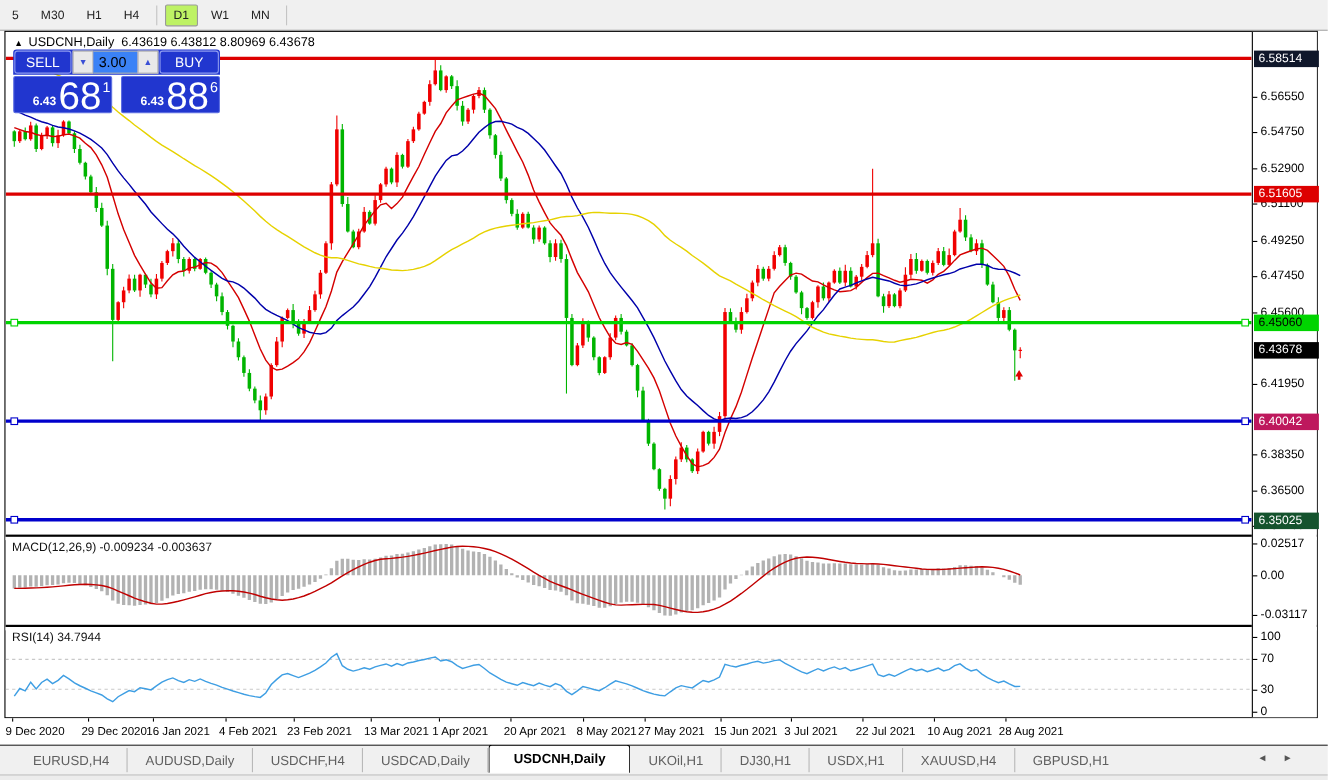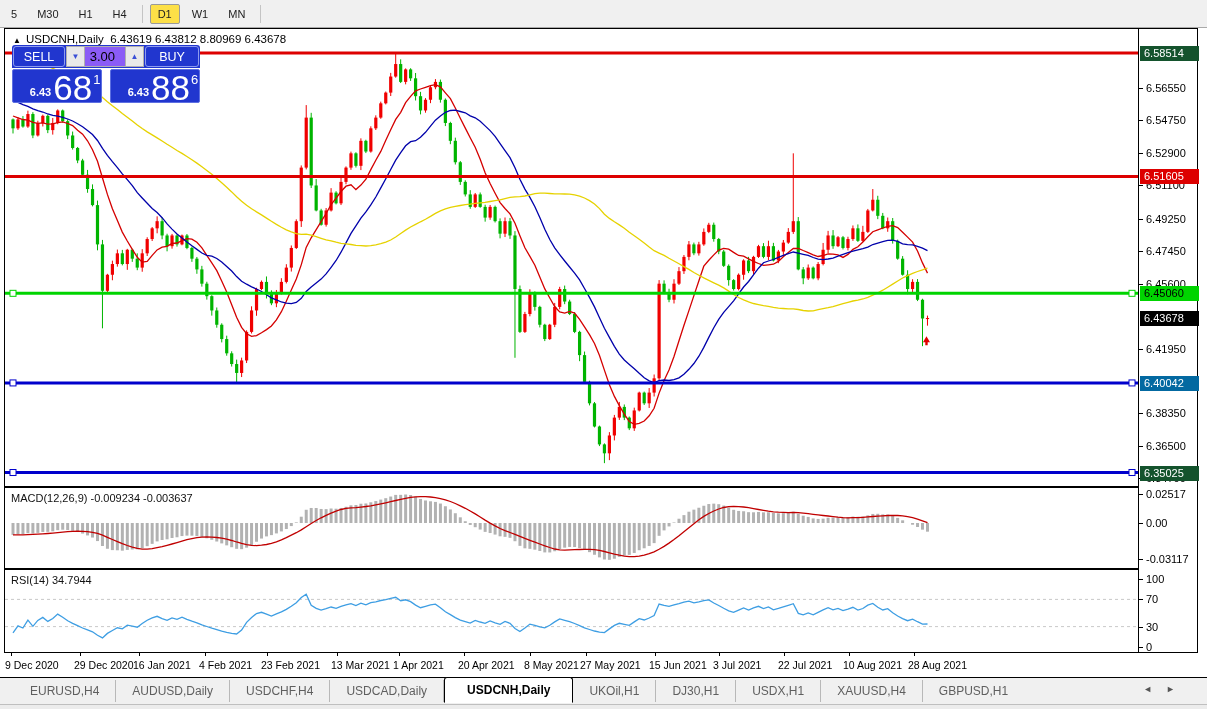--- a/index.html
+++ b/index.html
@@ -1,21 +1,21 @@
 <!DOCTYPE html>
 <html><head>
 <meta charset="utf-8">
 <style>
   html,body{margin:0;padding:0;background:#fff;width:1207px;height:709px;overflow:hidden;
     font-family:"Liberation Sans","DejaVu Sans",sans-serif;-webkit-font-smoothing:antialiased;}
   
   #toolbar{position:absolute;left:0;top:0;width:1207px;height:27px;background:#f0f0f0;
     border-bottom:1px solid #a9a9a9;display:flex;align-items:center;font-size:11px;color:#222;}
   .tf-btn{padding:3px 7px;margin:0 2px;cursor:default;border:1px solid transparent;}
-  .tf-btn.active{background:#fde047;border:1px solid #9a9a9a;border-radius:2px;}
+  .tf-btn.active{background:#bef264;border:1px solid #9a9a9a;border-radius:2px;}
   .tb-sep{width:1px;height:18px;background:#c4c4c4;margin:0 5px;}
   
   #chart-frame{position:absolute;left:4px;top:28px;width:1192px;height:623px;border:1px solid #000;background:#fff;}
   #main-panel{position:absolute;left:0;top:0;width:1133px;height:457px;overflow:hidden;}
   #macd-panel{position:absolute;left:0;top:460px;width:1133px;height:79px;overflow:hidden;}
   #rsi-panel{position:absolute;left:0;top:542px;width:1133px;height:81px;overflow:hidden;}
   .sep{position:absolute;left:0;width:1192px;height:3px;background:#fff;border-top:2px solid #000;}
   #sep1{top:457px;} #sep2{top:539px;}
   #axis-col{position:absolute;left:1133px;top:0;width:58px;height:623px;border-left:1px solid #000;background:#fff;}
   .ax-label{position:absolute;left:7px;font-size:11px;color:#000;height:13px;line-height:13px;white-space:nowrap;}
@@ -27,21 +27,21 @@
   #chart-title .tri{font-size:8px;margin-right:5px;}
   
   #trade-widget{position:absolute;left:7px;top:16px;width:188px;}
   #tw-row1{display:flex;height:23px;background:#2136cf;border-radius:3px 3px 0 0;align-items:stretch;}
   .tw-btn{color:#fff;font-size:12.5px;display:flex;align-items:center;justify-content:center;
     border:1px solid #8d9bef;border-radius:3px;margin:1px;background:#2136cf;}
   #tw-sell{width:50px;} #tw-buy{width:52px;}
   .spin{width:17px;background:#e9e9e9;border:1px solid #b0b0b0;color:#3a4fd6;font-size:8px;
     display:flex;align-items:center;justify-content:center;margin:1px 0;}
   #tw-vol{flex:1;border:1px solid #b0b0b0;border-left:none;border-right:none;margin:1px 0;
-    font-size:13px;text-align:right;padding-right:10px;outline:none;min-width:20px;background:#8b5cf6;}
+    font-size:13px;text-align:right;padding-right:10px;outline:none;min-width:20px;background:#3b82f6;}
   #tw-row2{display:flex;margin-top:1px;}
   .bigbox{width:103px;height:32px;background:#2136cf;border:1px solid #5d6fe2;border-radius:2px;
     color:#fff;display:flex;align-items:flex-end;justify-content:center;overflow:hidden;}
   .bigbox .pre{font-size:11px;font-weight:bold;margin:0 2px 4px 16px;}
   .bigbox .big{font-size:35px;line-height:28px;font-weight:400;}
   .bigbox .sup{font-size:13px;margin:2px 0 0 1px;align-self:flex-start;}
   #bb-gap{width:9px;}
   
   #date-axis{position:absolute;left:0px;top:653px;width:1207px;height:24px;background:#fff;}
   .d-label{position:absolute;top:6px;font-size:10.5px;color:#000;white-space:nowrap;}
@@ -732,25 +732,25 @@
       <div class="ax-tick" style="top: 530px;"></div>
       <div class="ax-label" style="top: 524px;">-0.03117</div>
       <div class="ax-tick" style="top: 550px;"></div>
       <div class="ax-label" style="top: 544px;">100</div>
       <div class="ax-tick" style="top: 570px;"></div>
       <div class="ax-label" style="top: 564px;">70</div>
       <div class="ax-tick" style="top: 598px;"></div>
       <div class="ax-label" style="top: 592px;">30</div>
       <div class="ax-tick" style="top: 618px;"></div>
       <div class="ax-label" style="top: 612px;">0</div>
-      <div class="ax-badge" style="top: 17px; background: #14532d; color: rgb(255, 255, 255);">6.58514</div>
+      <div class="ax-badge" style="top: 17px; background: #0f172a; color: rgb(255, 255, 255);">6.58514</div>
       <div class="ax-badge" style="top: 140px; background: rgb(221, 0, 0); color: rgb(255, 255, 255);">6.51605</div>
       <div class="ax-badge" style="top: 257px; background: rgb(0, 212, 0); color: rgb(0, 0, 0);">6.45060</div>
       <div class="ax-badge" style="top: 282px; background: rgb(0, 0, 0); color: rgb(255, 255, 255);">6.43678</div>
-      <div class="ax-badge" style="top: 347px; background: #0369a1; color: rgb(255, 255, 255);">6.40042</div>
+      <div class="ax-badge" style="top: 347px; background: #be185d; color: rgb(255, 255, 255);">6.40042</div>
       <div class="ax-badge" style="top: 437px; background: #14532d; color: rgb(255, 255, 255);">6.35025</div>
     </div>
 </div>
 
 <div id="date-axis">
     <div class="d-tick" style="left: 11px;"></div>
     <div class="d-label" style="left: 5px;">9 Dec 2020</div>
     <div class="d-tick" style="left: 80px;"></div>
     <div class="d-label" style="left: 74px;">29 Dec 2020</div>
     <div class="d-tick" style="left: 139px;"></div>

